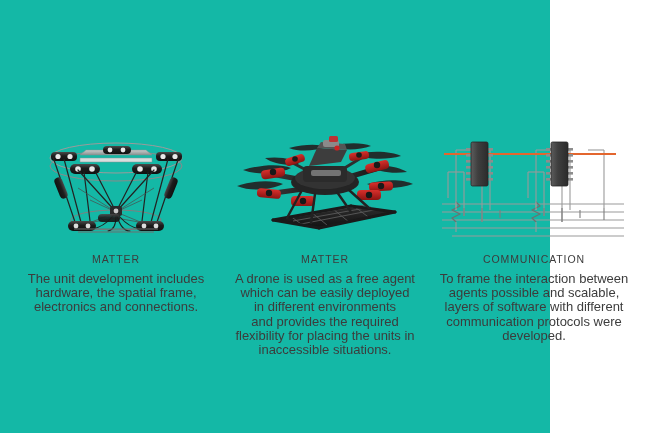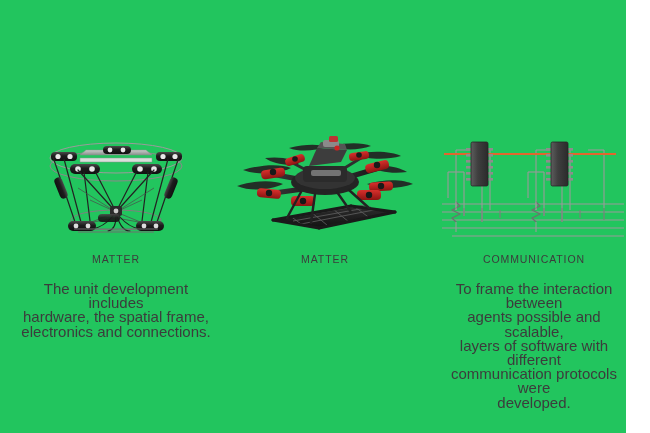--- a/index.html
+++ b/index.html
@@ -14,23 +14,23 @@
     font-family: "Liberation Sans", "DejaVu Sans", sans-serif;
     color: #3a3a3a;
     overflow: hidden;
     position: relative;
   }
 
   .board {
     position: absolute;
     left: 0;
     top: 0;
-    width: 626px;
+    width: 550px;
     height: 433px;
-    background: #22c55e;
+    background: #14b8a6;
   }
 
   .panels {
     position: absolute;
     left: 20px;
     top: 128px;
     width: 610px;
     display: flex;
     flex-direction: row;
     align-items: flex-start;
@@ -60,24 +60,24 @@
 
   .panel-title {
     font-size: 10.5px;
     letter-spacing: 0.9px;
     line-height: 14px;
     color: #3c3c3c;
     white-space: nowrap;
   }
 
   .panel-body {
-    font-size: 15px;
+    font-size: 13px;
     line-height: 14.2px;
     color: #3c3c3c;
-    margin-top: 16px;
+    margin-top: 6px;
     white-space: pre-line;
   }
 </style>
 </head>
 <body>
 
 <div class="board">
 
   <div class="panels">
 
@@ -296,20 +296,26 @@
               <path d="M120 62 L140 80"></path>
               <path d="M86 66 L82 95"></path>
               <path d="M108 64 L122 84"></path>
             </g>
           </g>
         </svg>
       </div>
 
       <div class="caption">
         <div class="panel-title">MATTER</div>
+        <div class="panel-body">A drone is used as a free agent
+which can be easily deployed
+in different environments
+and provides the required
+flexibility for placing the units in
+inaccessible situations.</div>
       </div>
     </div>
 
     <div class="panel">
       <div class="figure">
         <svg viewBox="0 0 192 120" xmlns="http://www.w3.org/2000/svg">
           <defs>
             <linearGradient id="chipG" x1="0" y1="0" x2="1" y2="0">
               <stop offset="0%" stop-color="#5d5d5d"></stop>
               <stop offset="40%" stop-color="#3f3f3f"></stop>

